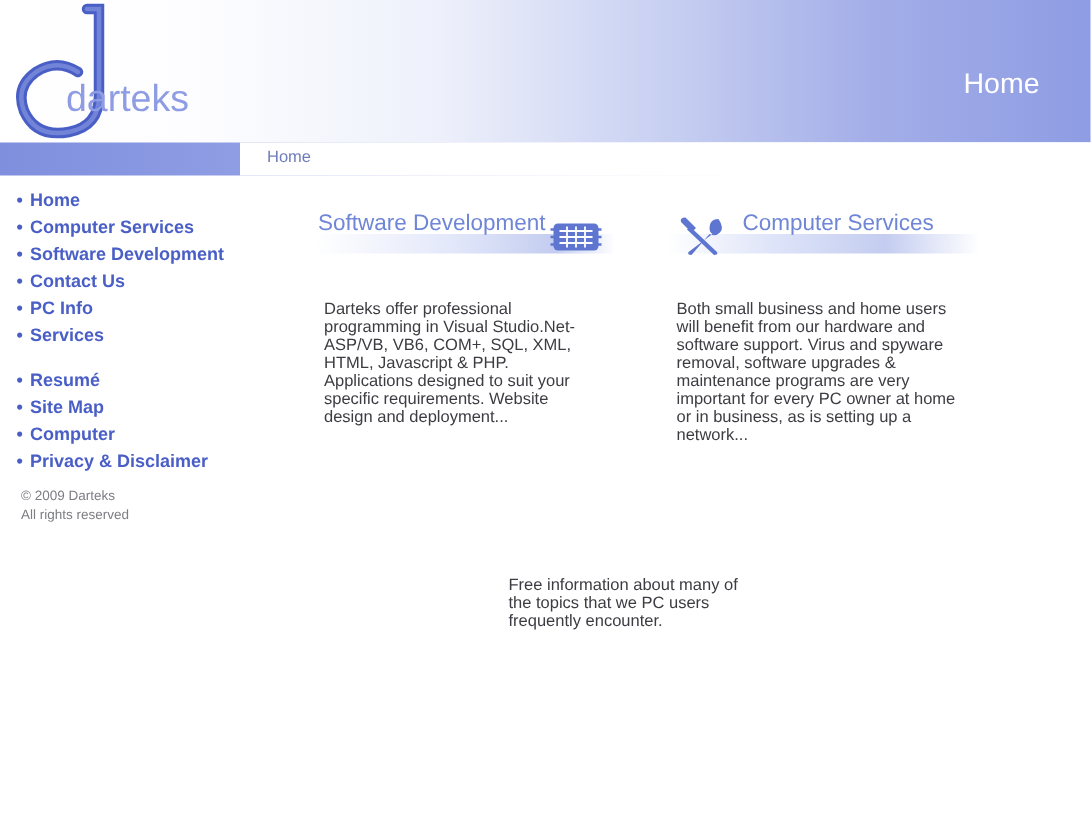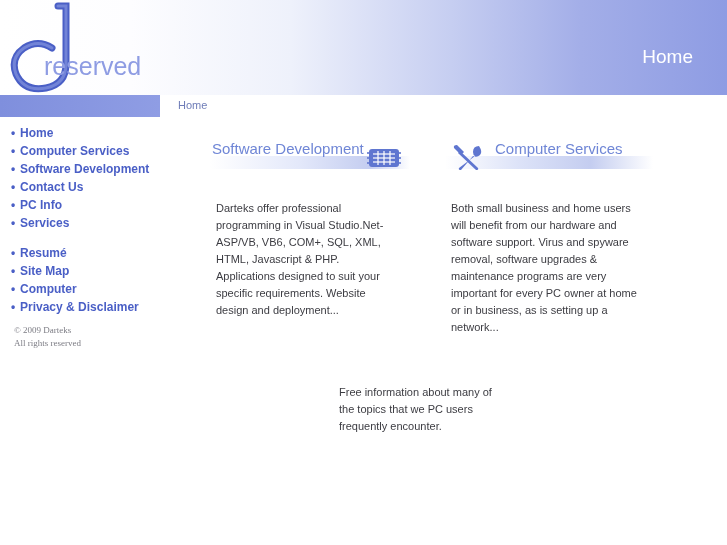--- a/index.html
+++ b/index.html
@@ -118,21 +118,20 @@
   .copyright {
     position: absolute;
     left: 14px;
     top: 200px;
     font-size: 9px;
     color: #7d7d85;
     line-height: 13px;
   }
   .copyright div {
     white-space: nowrap;
-    font-family: Liberation Serif, serif;
   }
 
   
   .content {
     position: absolute;
     left: 190px;
     top: 130px;
     width: 520px;
   }
   .panel {
@@ -145,21 +144,21 @@
   .panel-title {
     position: absolute;
     font-size: 15px;
     color: #6f86d6;
     white-space: nowrap;
     top: 10px;
   }
   .panel-body {
     font-size: 11px;
     color: #3c3c42;
-    line-height: 17px;
+    line-height: 12px;
     width: 185px;
   }
 
   
   #panel-software {
     left: 20px;
     top: 0;
     width: 215px;
   }
   #panel-software .panel-title { left: 2px; }
@@ -246,21 +245,21 @@
 <div class="page">
 
   <div class="header">
     <div class="logo">
       <div class="logo-mark">
         <svg width="70" height="92" viewBox="0 0 70 92" xmlns="http://www.w3.org/2000/svg">
           <path d="M50 4 L58 4 L58 62 Q58 82 38 86 Q16 90 8 72 Q2 56 16 46 Q30 37 44 46" fill="none" stroke="#4a5fc6" stroke-width="7" stroke-linecap="round"></path>
           <path d="M50 4 L58 4 L58 62 Q58 82 38 86 Q16 90 8 72 Q2 56 16 46 Q30 37 44 46" fill="none" stroke="#8e9ce3" stroke-width="3" stroke-linecap="round" opacity="0.6"></path>
         </svg>
       </div>
-      <div class="logo-word">reserved</div>
+      <div class="logo-word">darteks</div>
     </div>
     <div class="header-home">Home</div>
   </div>
 
   <div class="crumbbar">
     <div class="inner"></div>
   </div>
   <div class="crumb-text">Home</div>
 
   <div class="sidebar">

